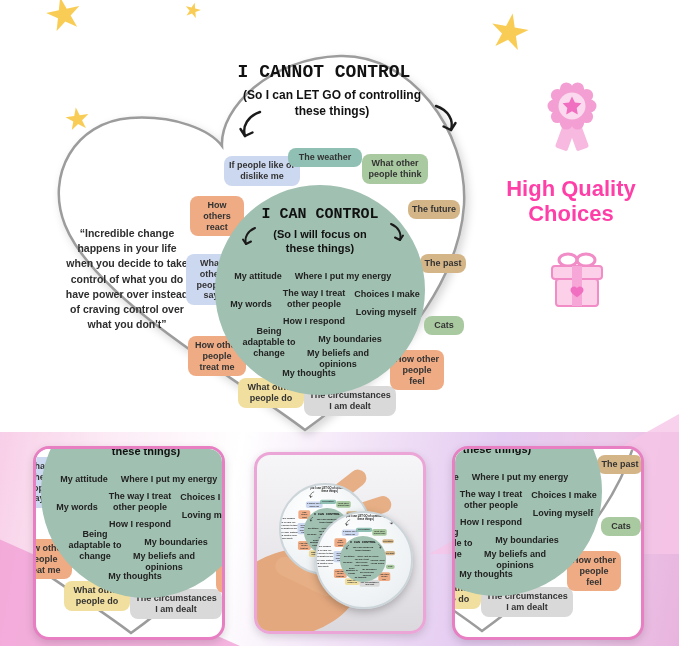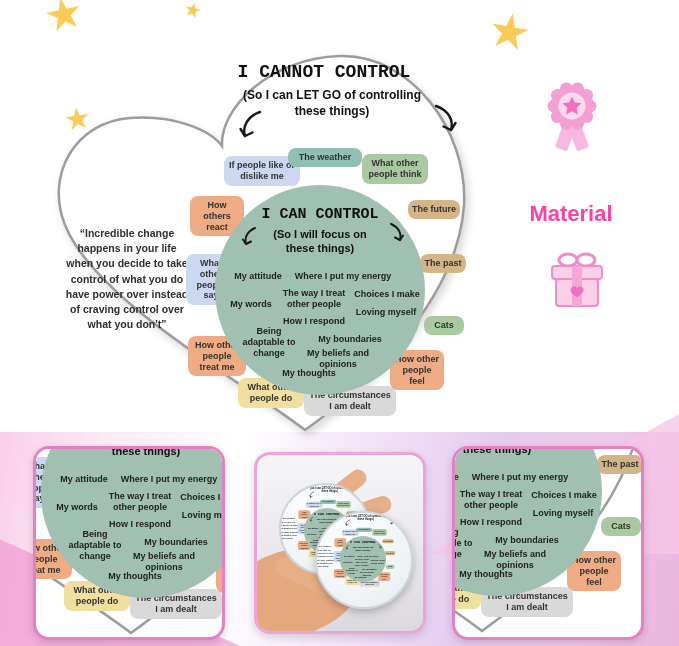--- a/index.html
+++ b/index.html
@@ -192,22 +192,22 @@
       <circle cx="19.4" cy="17.4" r="6.5"></circle>
         <circle cx="28.4" cy="10.9" r="6.5"></circle>
         <circle cx="39.6" cy="10.9" r="6.5"></circle>
       <circle cx="48.6" cy="17.4" r="6.5"></circle>
     </g>
     <circle cx="34" cy="28" r="20" fill="#f39fd3"></circle>
     <circle cx="34" cy="28" r="13.5" fill="#fbd9ee"></circle>
     <path d="M34,18.5 L36.9,24.4 L43.4,25.3 L38.7,29.9 L39.8,36.4 L34,33.3 L28.2,36.4 L29.3,29.9 L24.6,25.3 L31.1,24.4 Z" fill="#f16fc0"></path>
   </svg>
   <div class="hq">
-    <br>
-    <span>Material</span>
+    <span>High Quality</span><br>
+    <span>Choices</span>
   </div>
 
   <svg class="gift" width="62" height="64" viewBox="0 0 62 64">
     <ellipse cx="22" cy="12" rx="9" ry="6" fill="none" stroke="#f18cc7" stroke-width="3"></ellipse>
     <ellipse cx="40" cy="12" rx="9" ry="6" fill="none" stroke="#f18cc7" stroke-width="3"></ellipse>
     <rect x="6" y="18" width="50" height="13" rx="3" fill="#fbd0e8" stroke="#f18cc7" stroke-width="2"></rect>
     <rect x="10" y="31" width="42" height="27" rx="3" fill="#fbd0e8" stroke="#f18cc7" stroke-width="2"></rect>
     <rect x="26" y="18" width="10" height="40" fill="#f6a7d7"></rect>
     <path d="M31,40 c-2,-3 -6.5,-1.5 -6.5,2 c0,3 3.8,5.2 6.5,7.2 c2.7,-2 6.5,-4.2 6.5,-7.2 c0,-3.5 -4.5,-5 -6.5,-2 Z" fill="#f16fc0"></path>
   </svg>

